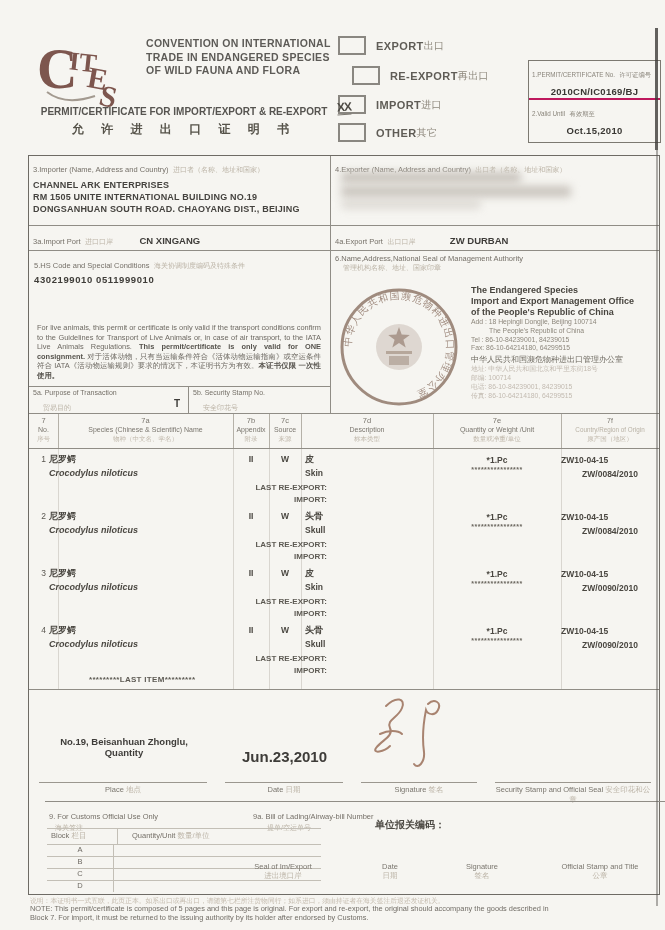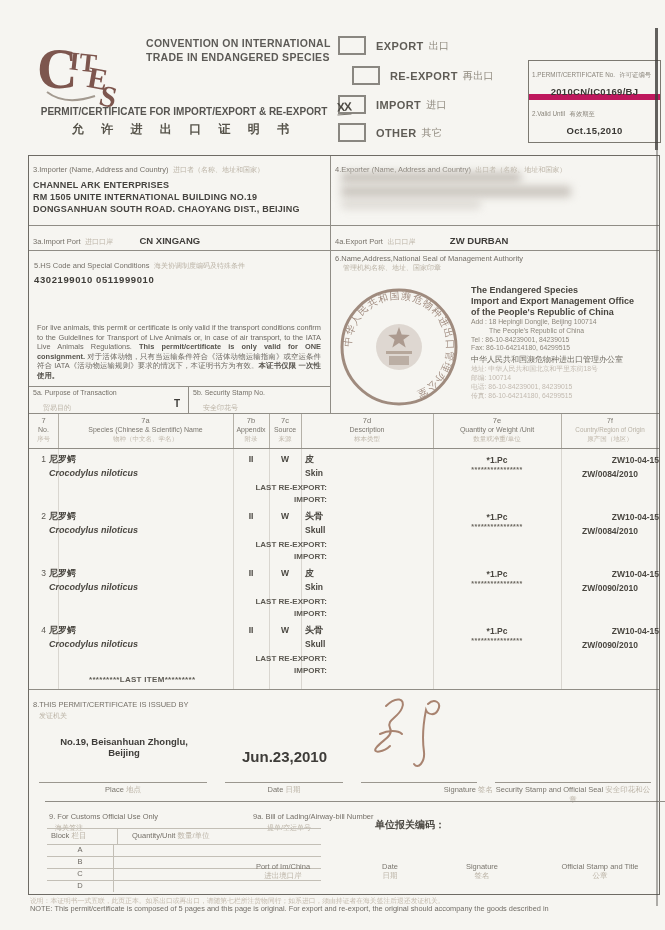--- a/index.html
+++ b/index.html
@@ -16,21 +16,21 @@
   .faint{color:#bcb4a7;}
   .val{font-weight:bold;color:#3e3c39;}
   .ctr{text-align:center;}
   
   .org-line{font-size:10.5px;font-weight:bold;color:#5d5b57;line-height:13.5px;letter-spacing:.3px;}
   .org-cn{font-size:11.5px;font-weight:bold;color:#6e6a63;letter-spacing:1.5px;margin-top:6px;}
   .doc-title-cn{font-size:12px;font-weight:bold;color:#555249;letter-spacing:7px;}
   .chk-row{position:absolute;left:338px;display:flex;align-items:center;}
   .chk-box{width:24px;height:15px;border:2px solid #8a8781;background:transparent;margin-right:10px;}
   .chk-lab{font-size:11px;font-weight:bold;color:#5f5c56;letter-spacing:.4px;}
-  .chk-cn{font-size:10px;color:#8e887d;margin-left:5px;font-weight:normal;}
+  .chk-cn{font-size:10px;color:#8e887d;font-weight:normal;}
   .xx-mark{font-size:12px;font-weight:bold;color:#4e4b45;letter-spacing:-1px;transform:rotate(-4deg);border-bottom:1px solid #7a766e;}
   
   #permit-box{left:528px;top:60px;width:131px;height:81px;border:1.5px solid #7c7971;}
   .pb-cell{position:relative;height:39px;padding:2px 3px;box-sizing:border-box;}
   .pb-lab{font-size:6.3px;color:#8a857b;white-space:nowrap;}
   .pb-val{font-size:9.5px;font-weight:bold;color:#393733;text-align:center;margin-top:5px;letter-spacing:.3px;}
   
   #doc-table{left:28px;top:155px;width:630px;height:738px;border:1.5px solid #6e6b65;box-sizing:content-box;}
   .cell{position:absolute;box-sizing:border-box;}
   .bR{border-right:1px solid #908d86;}
@@ -49,21 +49,21 @@
   .item{position:absolute;left:0;width:630px;height:57px;}
   .it-no{position:absolute;left:0;width:29px;text-align:center;top:5px;font-size:8.5px;color:#5a5751;}
   .it-name{position:absolute;left:20px;top:4px;font-size:9px;font-weight:bold;color:#4a4741;}
   .it-sci{position:absolute;left:20px;top:19px;font-size:9px;font-weight:bold;font-style:italic;color:#4a4741;}
   .it-app{position:absolute;left:204px;width:36px;top:5px;text-align:center;font-size:8.5px;font-weight:bold;color:#4a4741;}
   .it-src{position:absolute;left:240px;width:32px;top:5px;text-align:center;font-size:8.5px;font-weight:bold;color:#4a4741;}
   .it-desc-cn{position:absolute;left:276px;top:4px;font-size:9px;font-weight:bold;color:#4a4741;}
   .it-desc-en{position:absolute;left:276px;top:19px;font-size:8.5px;font-weight:bold;color:#4a4741;}
   .it-qty{position:absolute;left:404px;width:128px;top:6px;text-align:center;font-size:8.5px;font-weight:bold;color:#4a4741;}
   .it-stars{position:absolute;left:404px;width:128px;top:17px;text-align:center;font-size:7px;font-weight:bold;color:#6b675f;letter-spacing:.5px;}
-  .it-orig1{position:absolute;left:532px;width:98px;top:6px;text-align:right;font-size:8.5px;font-weight:bold;color:#4a4741;}
+  .it-orig1{position:absolute;left:532px;width:98px;top:6px;text-align:left;font-size:8.5px;font-weight:bold;color:#4a4741;}
   .it-orig2{position:absolute;left:532px;width:98px;top:20px;text-align:center;font-size:8.5px;font-weight:bold;color:#4a4741;}
   .it-lre{position:absolute;left:150px;width:148px;top:34px;text-align:right;font-size:8px;font-weight:bold;color:#5d5a53;}
   .it-imp{position:absolute;left:150px;width:148px;top:46px;text-align:right;font-size:8px;font-weight:bold;color:#5d5a53;}
   .sig-line{position:absolute;height:1px;background:#9b978f;}
   .under-lab{position:absolute;font-size:7.5px;color:#7a766e;text-align:center;}
   .mini-row{display:flex;border-bottom:1px solid #c3bfb6;}
   
   .office-line{font-size:9px;font-weight:bold;color:#48453f;line-height:11px;}
   .contact{font-size:6.8px;color:#8d877c;line-height:8.8px;}
   .office-cn{font-size:8px;color:#6e6a61;margin-top:1px;}
@@ -82,20 +82,21 @@
       <text x="2" y="58" font-family="Liberation Serif, DejaVu Serif, serif" font-size="56" font-weight="bold" fill="#7d564e">C</text>
       <text x="34" y="40" font-family="Liberation Serif, DejaVu Serif, serif" font-size="26" font-weight="bold" fill="#7d564e" transform="rotate(6 40 34)">IT</text>
       <text x="52" y="58" font-family="Liberation Serif, DejaVu Serif, serif" font-size="30" font-weight="bold" fill="#7d564e" transform="rotate(10 58 52)">E</text>
       <text x="64" y="76" font-family="Liberation Serif, DejaVu Serif, serif" font-size="30" font-weight="bold" fill="#7d564e" transform="rotate(14 70 70)">S</text>
     </svg>
   </div>
 
   <div class="abs" style="left:146px;top:37px;width:192px;" data-name="convention-title">
     <div class="org-line" data-name="org-title-line">CONVENTION  ON  INTERNATIONAL</div>
     <div class="org-line" data-name="org-title-line">TRADE  IN  ENDANGERED  SPECIES</div>
+    <div class="org-line" data-name="org-title-line">OF WILD FAUNA AND FLORA</div>
   </div>
 
   <div class="abs ctr" style="left:28px;top:106px;width:312px;" data-name="document-title-en">PERMIT/CERTIFICATE FOR IMPORT/EXPORT &amp; RE-EXPORT</div>
   <div class="abs ctr doc-title-cn" style="left:28px;top:121px;width:312px;" data-name="document-title-cn">允 许 进 出 口 证 明 书</div>
   <style>[data-name="document-title-en"]{font-size:10px;font-weight:bold;color:#565450;}</style>
 
   <div class="chk-row" style="top:36px;" data-name="export-type-row">
     <span class="chk-box" data-name="export-checkbox"></span>
     <span class="chk-lab" data-name="export-label">EXPORT</span>
     <span class="chk-lab chk-cn" data-name="export-label-cn">出口</span>
@@ -112,21 +113,21 @@
     <span class="chk-lab" data-name="import-label">IMPORT</span>
     <span class="chk-lab chk-cn" data-name="import-label-cn">进口</span>
   </div>
   <div class="chk-row" style="top:123px;" data-name="other-type-row">
     <span class="chk-box" data-name="other-checkbox"></span>
     <span class="chk-lab" data-name="other-label">OTHER</span>
     <span class="chk-lab chk-cn" data-name="other-label-cn">其它</span>
   </div>
 
   <div id="permit-box" class="abs" data-name="permit-number-box">
-    <div class="pb-cell" style="border-bottom:6px solid #be185d;">
+    <div class="pb-cell" style="border-bottom:2px solid #be185d;">
       <span class="pb-lab" data-name="permit-no-label">1.PERMIT/CERTIFICATE No.</span>
       <span class="pb-lab faint" data-name="permit-no-label-cn">许可证编号</span>
       <div class="pb-val" data-name="permit-no-value">2010CN/IC0169/BJ</div>
     </div>
     <div class="pb-cell">
       <span class="pb-lab" data-name="valid-until-label">2.Valid Until</span>
       <span class="pb-lab faint" data-name="valid-until-label-cn">有效期至</span>
       <div class="pb-val" data-name="valid-until-value">Oct.15,2010</div>
     </div>
   </div>
@@ -330,28 +331,24 @@
         <div class="it-orig1">ZW10-04-15</div>
         <div class="it-orig2">ZW/0090/2010</div>
         <div class="it-lre">LAST RE-EXPORT:</div>
         <div class="it-imp">IMPORT:</div>
       </div>
 
       <div class="abs" style="left:60px;top:226px;font-size:8px;font-weight:bold;color:#5d5a53;letter-spacing:.3px;" data-name="last-item-marker">*********LAST ITEM*********</div>
     </div>
 
     <div class="cell bT" style="left:0;top:533px;width:630px;height:112px;" data-name="issued-by-block">
-      <div class="abs" style="left:4px;top:3px;">
-        <span class="lbl" data-name="issued-by-label">8.THIS PERMIT/CERTIFICATE IS ISSUED BY</span>
-        <div class="lbl-cn" style="margin-left:6px;" data-name="issued-by-label-cn">发证机关</div>
-      </div>
 
       <div class="abs ctr" style="left:5px;top:46px;width:180px;" data-name="issue-place-value">
         <div class="val" style="font-size:9.5px;">No.19, Beisanhuan Zhonglu,</div>
-        <div class="val" style="font-size:9.5px;">Beijing</div>
+        <div class="val" style="font-size:9.5px;">Quantity</div>
       </div>
       <div class="abs val" style="left:198px;top:58px;width:115px;text-align:center;font-size:15px;" data-name="issue-date-value">Jun.23,2010</div>
 
       <div class="abs" style="left:315px;top:0px;width:130px;height:90px;" data-name="signature">
         <svg width="130" height="90" viewBox="0 0 130 90">
           <g stroke="#9b705a" stroke-width="2" fill="none" stroke-linecap="round" opacity="0.85">
             <path d="M42,16 C52,6 62,8 58,18 C54,28 42,30 46,38 C50,46 38,50 32,58 C28,64 40,62 46,56"></path>
             <path d="M36,44 C44,40 54,40 58,44"></path>
             <path d="M84,14 C90,8 98,12 94,20 C91,26 84,25 82,20 C80,30 78,48 80,62 C81,72 74,80 70,74"></path>
           </g>
@@ -362,21 +359,21 @@
       <div class="sig-line" style="left:196px;top:92px;width:118px;"></div>
       <div class="sig-line" style="left:332px;top:92px;width:116px;"></div>
       <div class="sig-line" style="left:466px;top:92px;width:156px;"></div>
 
       <div class="under-lab" style="left:10px;top:95px;width:168px;" data-name="place-label">
         <span>Place</span> <span class="faint">地点</span>
       </div>
       <div class="under-lab" style="left:196px;top:95px;width:118px;" data-name="date-label">
         <span>Date</span> <span class="faint">日期</span>
       </div>
-      <div class="under-lab" style="left:348px;top:95px;width:116px;text-align:right;" data-name="signature-label">
+      <div class="under-lab" style="left:332px;top:95px;width:116px;" data-name="signature-label">
         <span>Signature</span> <span class="faint">签名</span>
       </div>
       <div class="under-lab" style="left:466px;top:95px;width:156px;" data-name="security-seal-label">
         <span>Security Stamp and Official Seal</span> <span class="faint">安全印花和公章</span>
       </div>
     </div>
 
     <div class="cell bT" style="left:16px;top:645px;width:630px;height:91px;" data-name="customs-block">
       <div class="abs" style="left:4px;top:3px;">
         <span class="lbl" data-name="customs-label">9. For Customs Official Use Only</span>
@@ -409,38 +406,39 @@
           <div style="width:66px;border-right:1px solid #c3bfb6;text-align:center;font-size:7.5px;color:#6e6a63;">C</div>
             <div style="flex:1;"></div>
         </div>
         <div class="mini-row" style="height:11px;border-bottom:none;" data-name="customs-row-d">
           <div style="width:66px;border-right:1px solid #c3bfb6;text-align:center;font-size:7.5px;color:#6e6a63;">D</div>
             <div style="flex:1;"></div>
         </div>
       </div>
 
       <div class="under-lab" style="left:178px;top:60px;width:120px;" data-name="port-im-export-label">
-        <div>Port of Im/China</div>
+        <div>Seal of Im/Export</div>
           <div class="faint">进出境口岸</div>
       </div>
       <div class="under-lab" style="left:300px;top:60px;width:90px;" data-name="customs-date-label">
         <div>Date</div>
           <div class="faint">日期</div>
       </div>
       <div class="under-lab" style="left:392px;top:60px;width:90px;" data-name="customs-signature-label">
         <div>Signature</div>
           <div class="faint">签名</div>
       </div>
       <div class="under-lab" style="left:490px;top:60px;width:130px;" data-name="official-stamp-title-label">
         <div>Official Stamp and Title</div>
           <div class="faint">公章</div>
       </div>
     </div>
   </div>
 
   <div class="abs note-cn" style="left:30px;top:896px;width:628px;white-space:nowrap;overflow:hidden;" data-name="footer-note-cn">说明：本证明书一式五联，此页正本。如系出口或再出口，请随第七栏所注货物同行；如系进口，须由持证者在海关签注后退还发证机关。</div>
   <div class="abs note-en" style="left:30px;top:904px;width:628px;" data-name="footer-note-en">
     <div>NOTE: This permit/certificate is composed of 5 pages and this page is original. For export and re-export, the original should accompany the goods described in</div>
+    <div>Block 7. For import, it must be returned to the issuing authority by its holder after endorsed by Customs.</div>
   </div>
 
   <div class="abs" style="left:655px;top:28px;width:3px;height:122px;background:#3d3b38;opacity:.8;" data-name="scan-edge-artifact"></div>
   <div class="abs" style="left:656px;top:150px;width:2px;height:756px;background:#55524d;opacity:.45;" data-name="scan-edge-artifact"></div>
 </div>
 
 </body></html>

